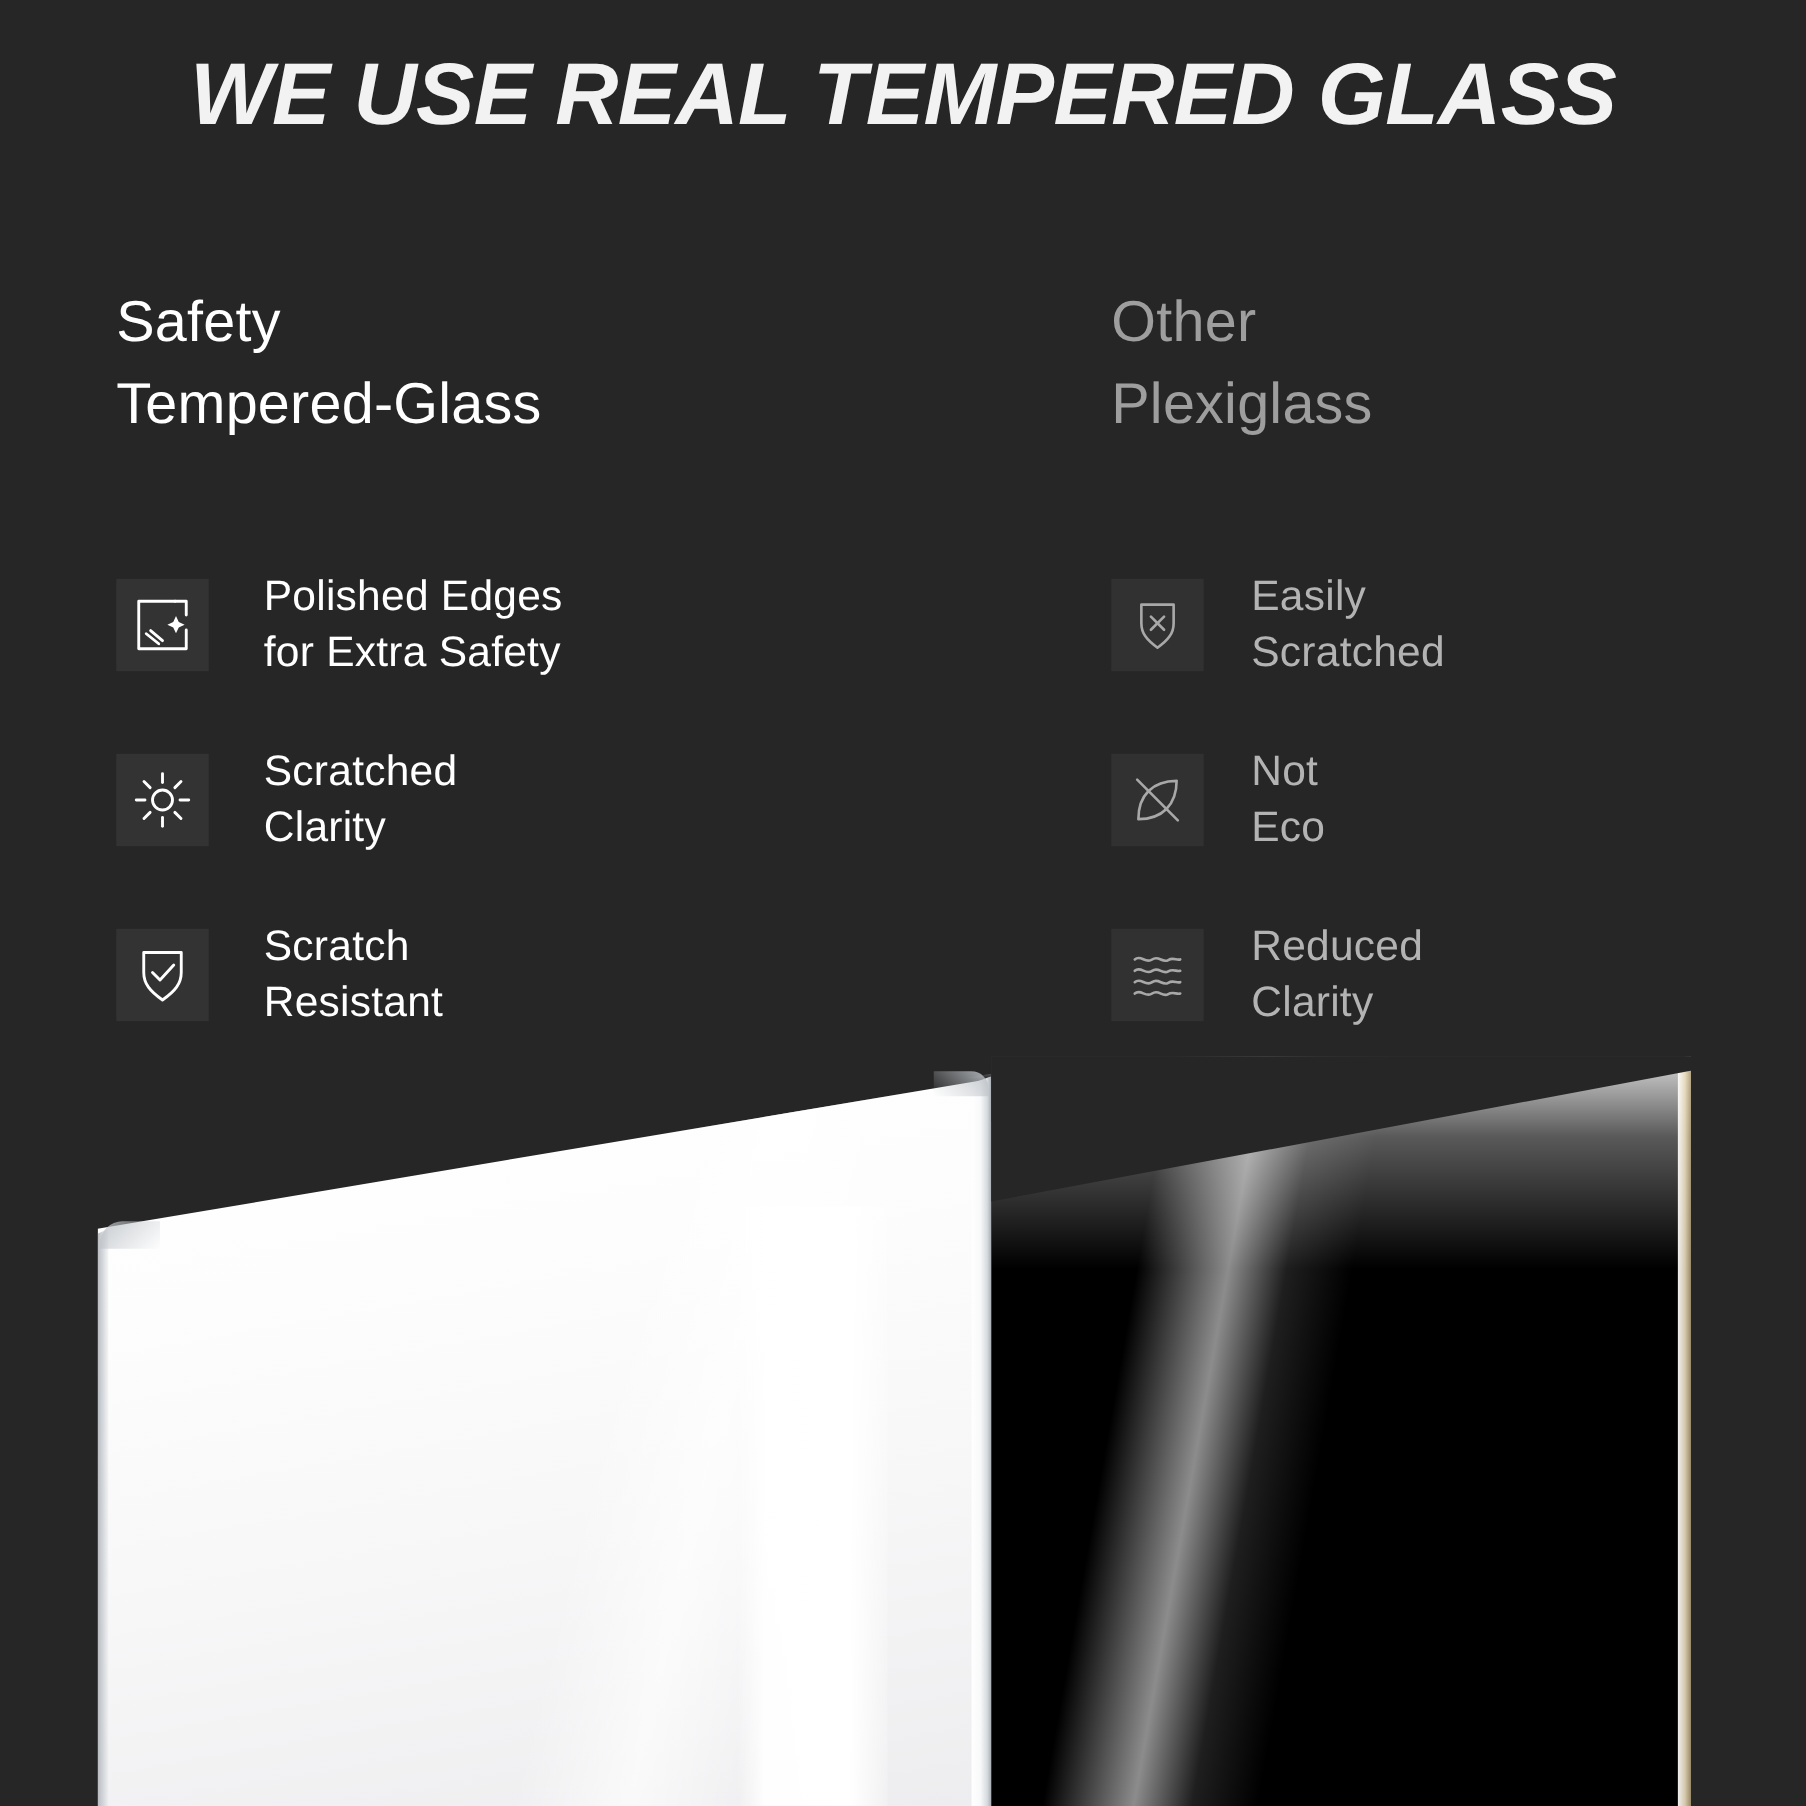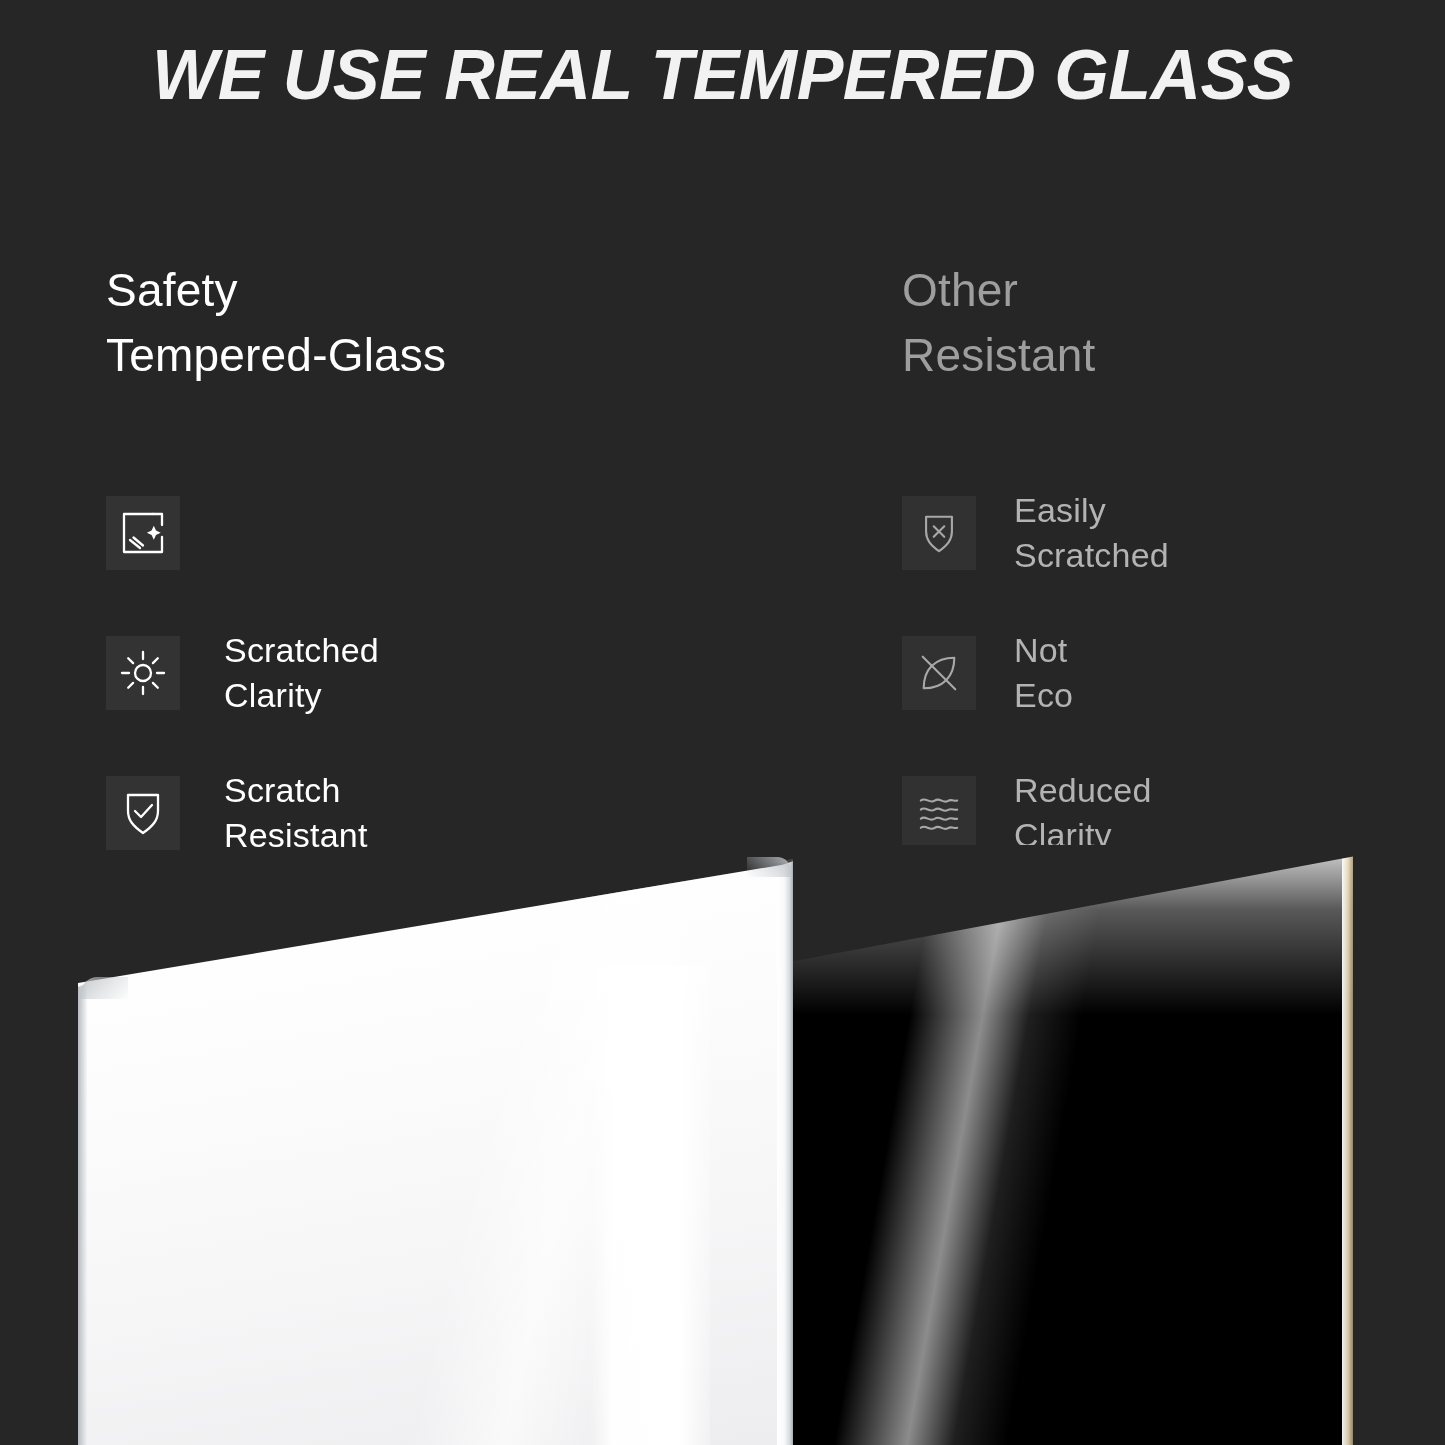--- a/index.html
+++ b/index.html
@@ -21,21 +21,21 @@
     font-weight:bold;
     letter-spacing:-0.5px;
     line-height:1;
     white-space:nowrap;
     font-style:italic;
   }
 
   
   .columns{
     position:absolute;
-    left:18px; top:225px; width:1301px; height:620px;margin-top:33px;
+    left:5px; top:225px; width:1301px; height:620px;
   }
   .col{ position:absolute; top:0; }
   .col-left{ left:88px; width:760px; }
   .col-right{ left:884px; width:520px; }
 
   .col-heading{
     font-size:46px;
     font-weight:400;
     line-height:1.42;
     letter-spacing:0.2px;
@@ -192,20 +192,22 @@
       <div class="feature">
         <span class="icon-box">
           <svg width="46" height="46" viewBox="0 0 46 46" fill="none" stroke="#ffffff" stroke-width="2.3" stroke-linecap="round" stroke-linejoin="round">
             <polyline points="33,4 42,4 42,15"></polyline>
             <polyline points="42,27 42,42 4,42 4,4 33,4"></polyline>
             <path d="M37 17.5 l2.4 5.1 5.1 2.4 -5.1 2.4 -2.4 5.1 -2.4 -5.1 -5.1 -2.4 5.1 -2.4 z" fill="#ffffff" stroke="none" transform="translate(-3,-3) scale(0.92) translate(3,3)"></path>
             <line x1="10" y1="30" x2="20" y2="38"></line>
             <line x1="13.5" y1="27.5" x2="23" y2="35.5"></line>
           </svg>
         </span>
+        <span class="feature-label">Polished Edges
+for Extra Safety</span>
       </div>
 
       <div class="feature">
         <span class="icon-box">
           <svg width="46" height="46" viewBox="0 0 46 46" fill="none" stroke="#ffffff" stroke-width="2.3" stroke-linecap="round">
             <circle cx="23" cy="23" r="8"></circle>
             <line x1="23" y1="2" x2="23" y2="9"></line>
             <line x1="23" y1="37" x2="23" y2="44"></line>
             <line x1="2" y1="23" x2="9" y2="23"></line>
             <line x1="37" y1="23" x2="44" y2="23"></line>
@@ -228,21 +230,21 @@
         </span>
         <span class="feature-label">Scratch
 Resistant</span>
       </div>
 
     </div>
   </div>
 
   <div class="col col-right">
     <div class="col-heading">Other
-Resistant</div>
+Plexiglass</div>
 
     <div class="features">
 
       <div class="feature">
         <span class="icon-box">
           <svg width="44" height="44" viewBox="0 0 46 46" fill="none" stroke="#a8a8a8" stroke-width="2.2" stroke-linecap="round" stroke-linejoin="round">
             <path d="M23 42 C32 35.5 36.5 30 36.5 21.5 L36.5 6 L9.5 6 L9.5 21.5 C9.5 30 14 35.5 23 42 Z"></path>
             <line x1="17.5" y1="16" x2="28.5" y2="27"></line>
             <line x1="28.5" y1="16" x2="17.5" y2="27"></line>
           </svg>

